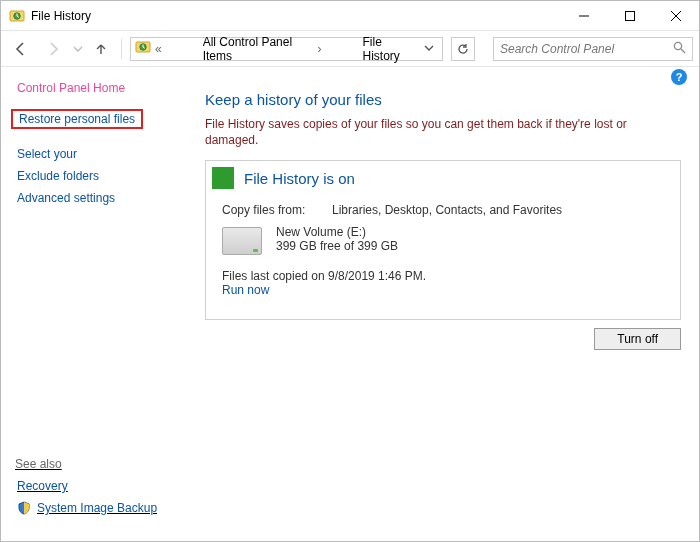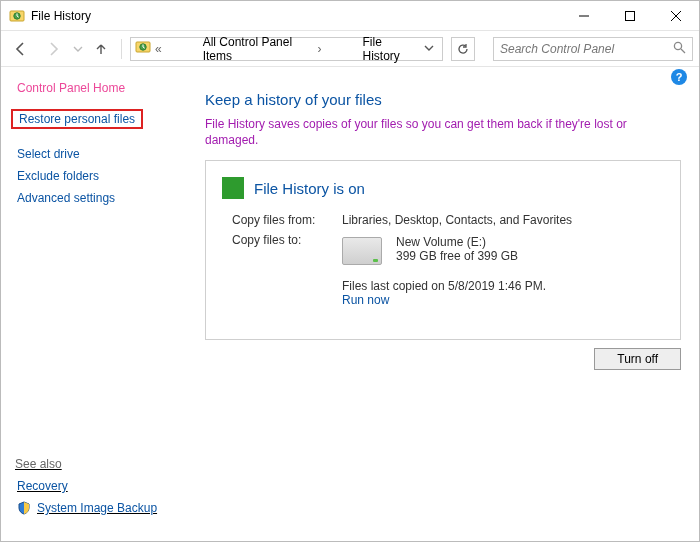--- a/index.html
+++ b/index.html
@@ -77,24 +77,24 @@
   .sidebar .link { color:#0b54a3; font-size:12px; margin: 8px 0 8px 2px; cursor:pointer; }
   .sidebar .highlight {
     border: 2px solid #d22; padding: 1px 6px; display:inline-block; margin-bottom:10px; margin-left:-4px;
   }
   .see-also { position:absolute; bottom: 18px; left:14px;text-decoration:underline; }
   .see-also .lbl { color:#666; font-size:12px; margin-bottom:8px;}
   .see-also .link { display:flex; align-items:center; gap:6px;}
   .shield { width:14px; height:14px; }
   .main { flex:1; padding: 4px 18px 10px 4px; }
   .main h1 { color:#0b54a3; font-weight:400; font-size:15px; margin: 6px 0 8px 0; }
-  .main .sub { color:#a21caf; font-size:12px; margin-bottom: 12px; line-height:1.35;}
+  .main .sub { color:#7f1d1d; font-size:12px; margin-bottom: 12px; line-height:1.35;}
   .panel {
     border:1px solid #cfcfcf;
-    padding: 12px;
+    padding: 2px;
   }
   .panel-head {
     display:flex; align-items:center; gap:10px; padding:4px 0;
   }
   .green-sq { width:22px; height:22px; background:#2e9b2e; margin-left:4px;}
   .panel-title { color:#0b54a3; font-size:15px; }
   .panel-body { padding: 10px 14px 14px 14px; font-size:12px; color:#333;}
   .row { display:flex; margin-bottom:6px; }
   .row .k { width:110px; }
   .row .v { flex:1; }
@@ -198,21 +198,21 @@
 </div>
 
 <div class="body">
 
   <div class="sidebar">
     <div class="help-row" style="position:absolute; top:-2px; right:-480px; "></div>
     <div class="home">Control Panel Home</div>
     <div class="highlight">
       <span class="link" style="margin:0">Restore personal files</span>
     </div>
-    <div class="link">Select drive</div>
+    <div class="link">Select your</div>
     <div class="link">Exclude folders</div>
     <div class="link">Advanced settings</div>
 
     <div class="see-also">
       <div class="lbl">See also</div>
       <div class="link">
           <span>Recovery</span>
         </div>
       <div class="link">
         <span class="shield">
@@ -237,30 +237,29 @@
       <div class="panel-head">
         <div class="green-sq"></div>
         <div class="panel-title">File History is on</div>
       </div>
       <div class="panel-body">
         <div class="row">
           <div class="k">Copy files from:</div>
           <div class="v">Libraries, Desktop, Contacts, and Favorites</div>
         </div>
         <div class="row">
-          <div class="k">Copy files to:</div>
           <div class="v">
             <div class="drive-row">
               <div class="drive-icon"></div>
               <div>
                 <div>New Volume (E:)</div>
                 <div>399 GB free of 399 GB</div>
               </div>
             </div>
-            <div style="margin-top:14px">Files last copied on 5/8/2019 1:46 PM.</div>
+            <div style="margin-top:14px">Files last copied on 9/8/2019 1:46 PM.</div>
             <div class="run-link">Run now</div>
           </div>
         </div>
       </div>
     </div>
 
     <div class="turnoff-row">
       <button class="turnoff-btn">Turn off</button>
     </div>
   </div>

